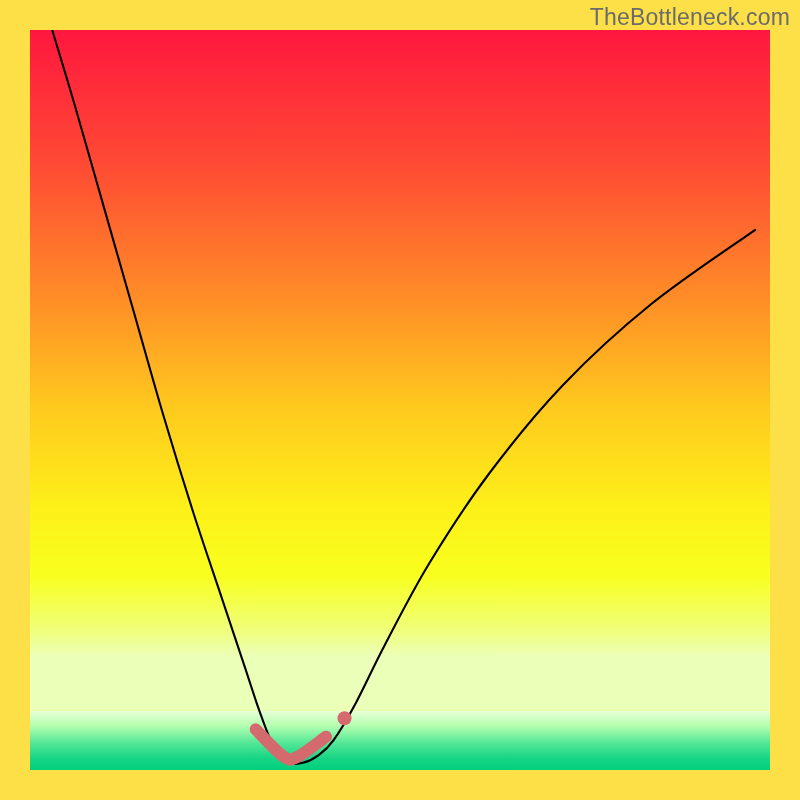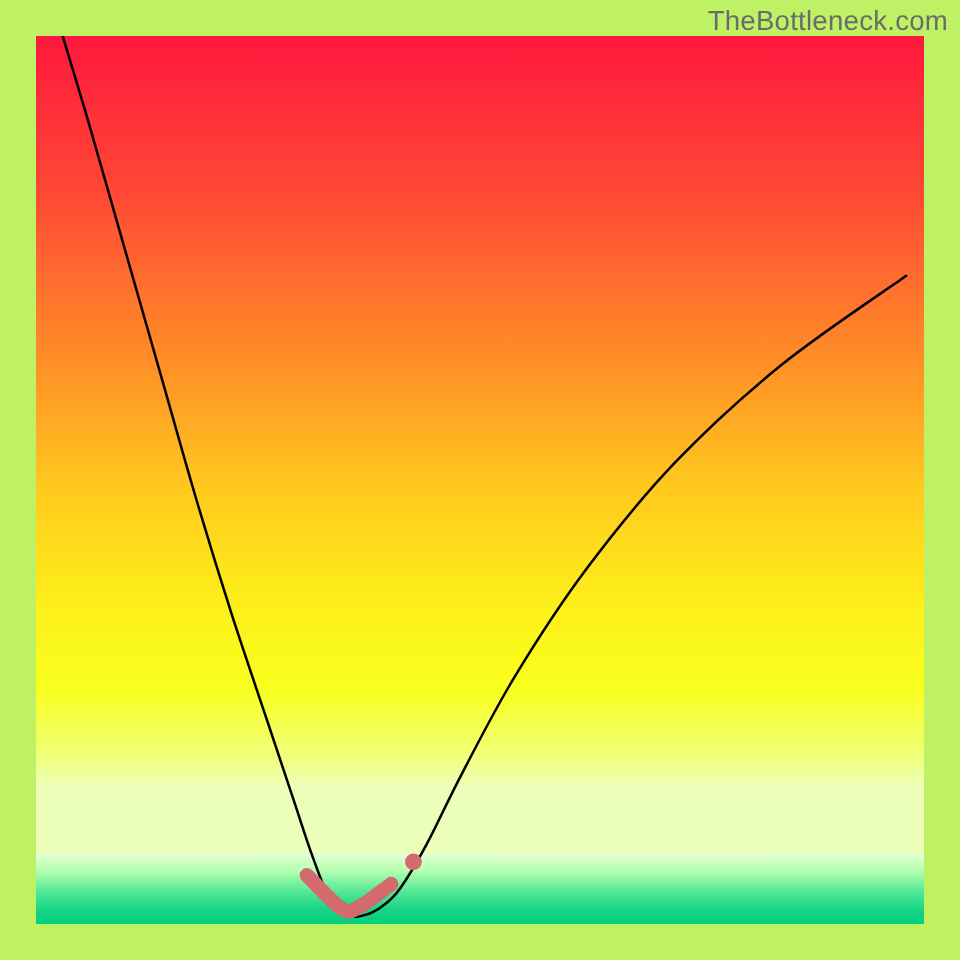--- a/index.html
+++ b/index.html
@@ -8,21 +8,21 @@
     width: 800px;
     height: 800px;
     background: #000000;
     overflow: hidden;
     font-family: Arial, Helvetica, sans-serif;
   }
   .stage {
     position: relative;
     width: 800px;
     height: 800px;
-    background: #bef264;
+    background: #fde047;
   }
   .watermark {
     position: absolute;
     top: 4px;
     right: 10px;
     color: #6b6b6b;
     font-size: 23px;
     letter-spacing: 0.2px;
     z-index: 10;
   }

